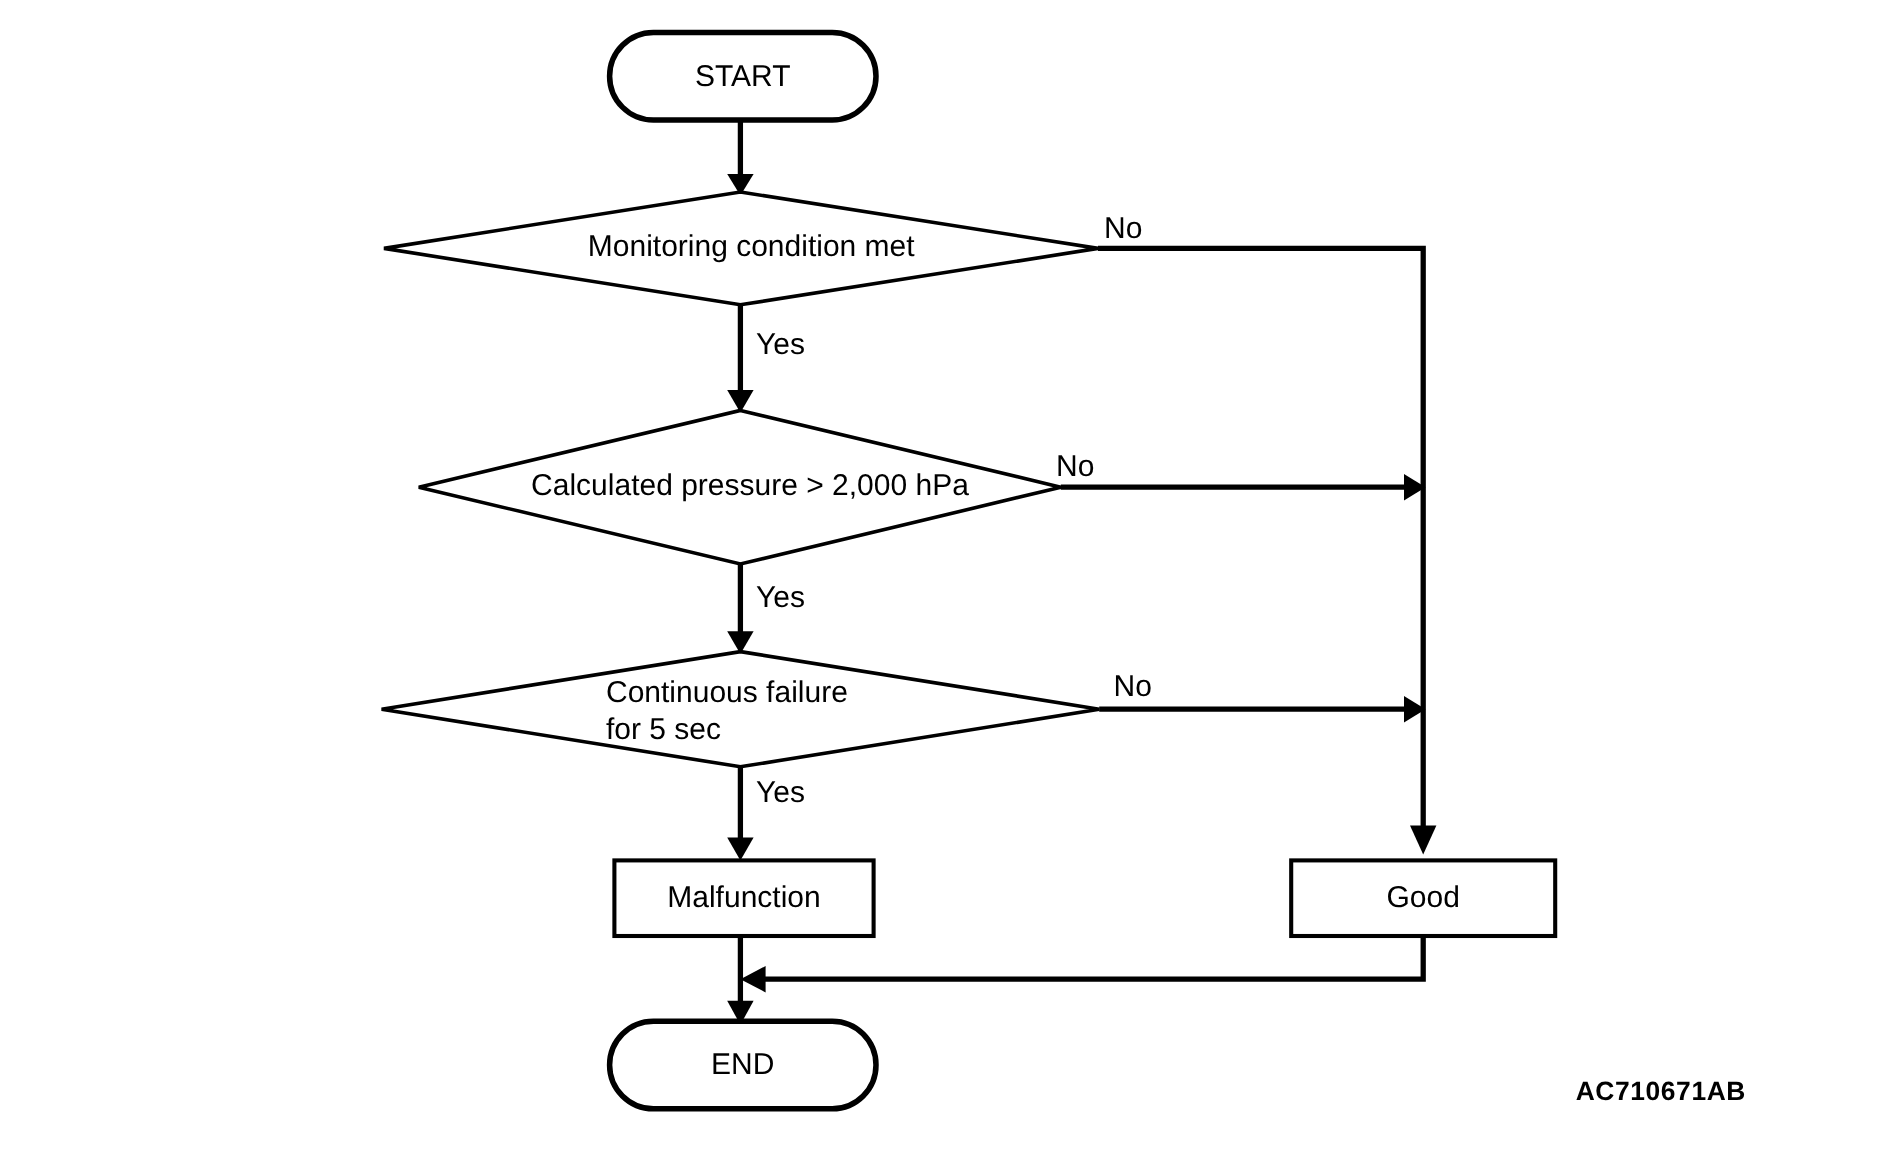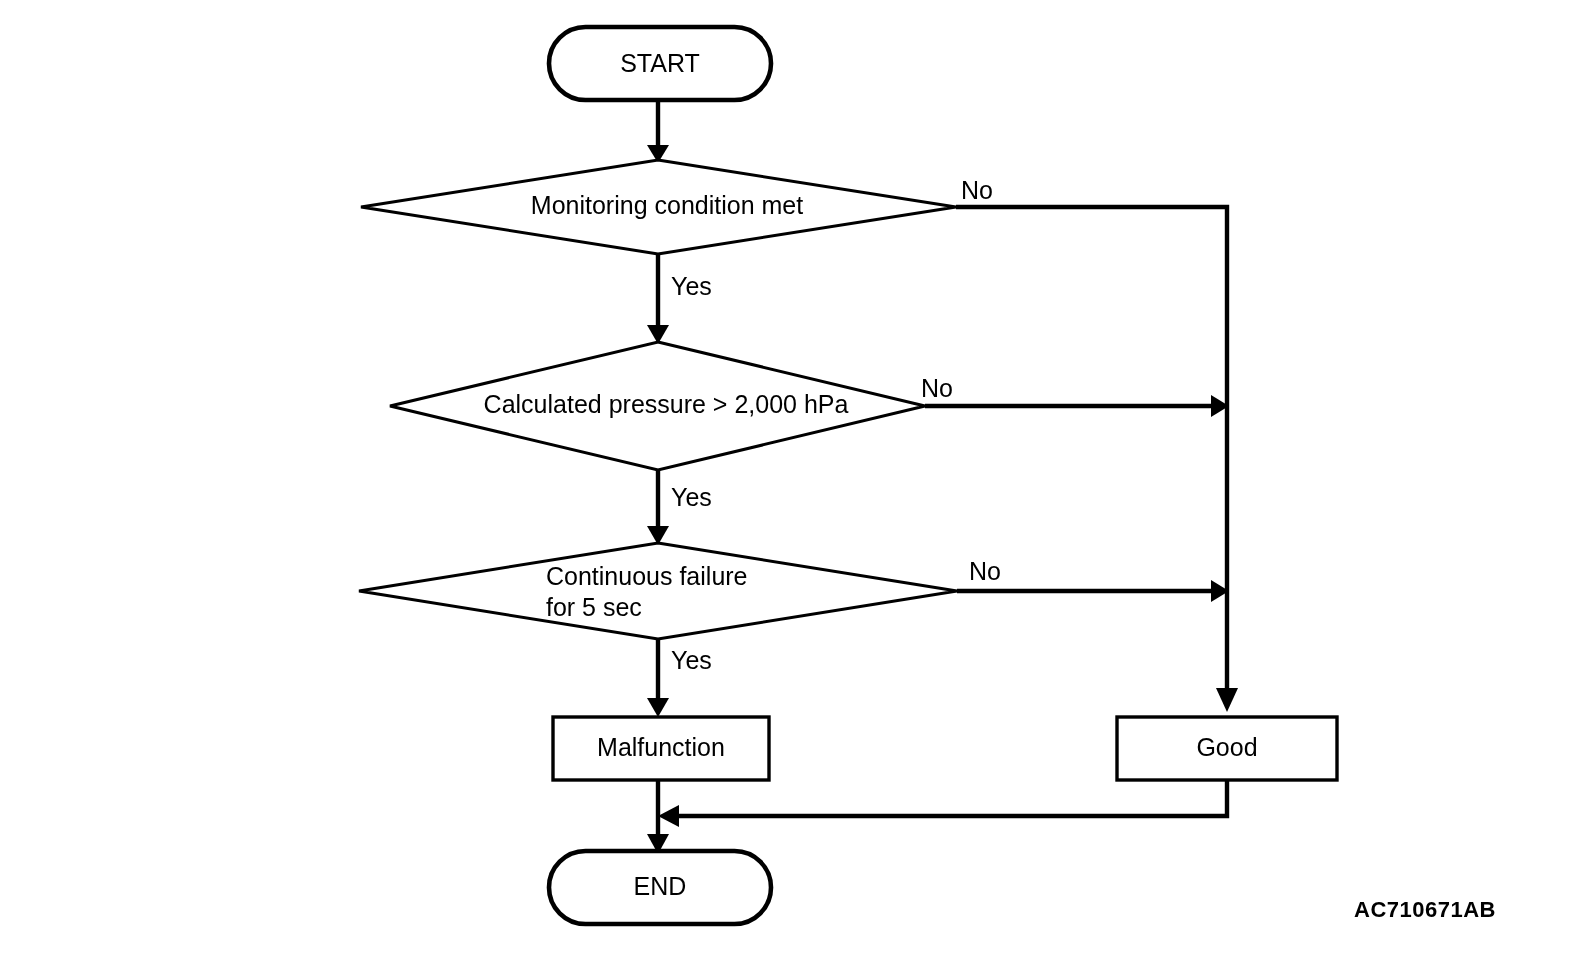--- a/index.html
+++ b/index.html
@@ -12,21 +12,20 @@
     width: 1584px;
     height: 964px;
     font-family: "Liberation Sans", sans-serif;
     overflow: hidden;
   }
   #flow-root {
     position: relative;
     width: 1464px;
     height: 964px;
     background: #ffffff;
-    margin-left: 41px;
   }
   svg#flow-svg {
     display: block;
     width: 1584px;
     height: 964px;
   }
   .shape-terminator {
     fill: #ffffff;
     stroke: #000000;
     stroke-width: 4.6;

